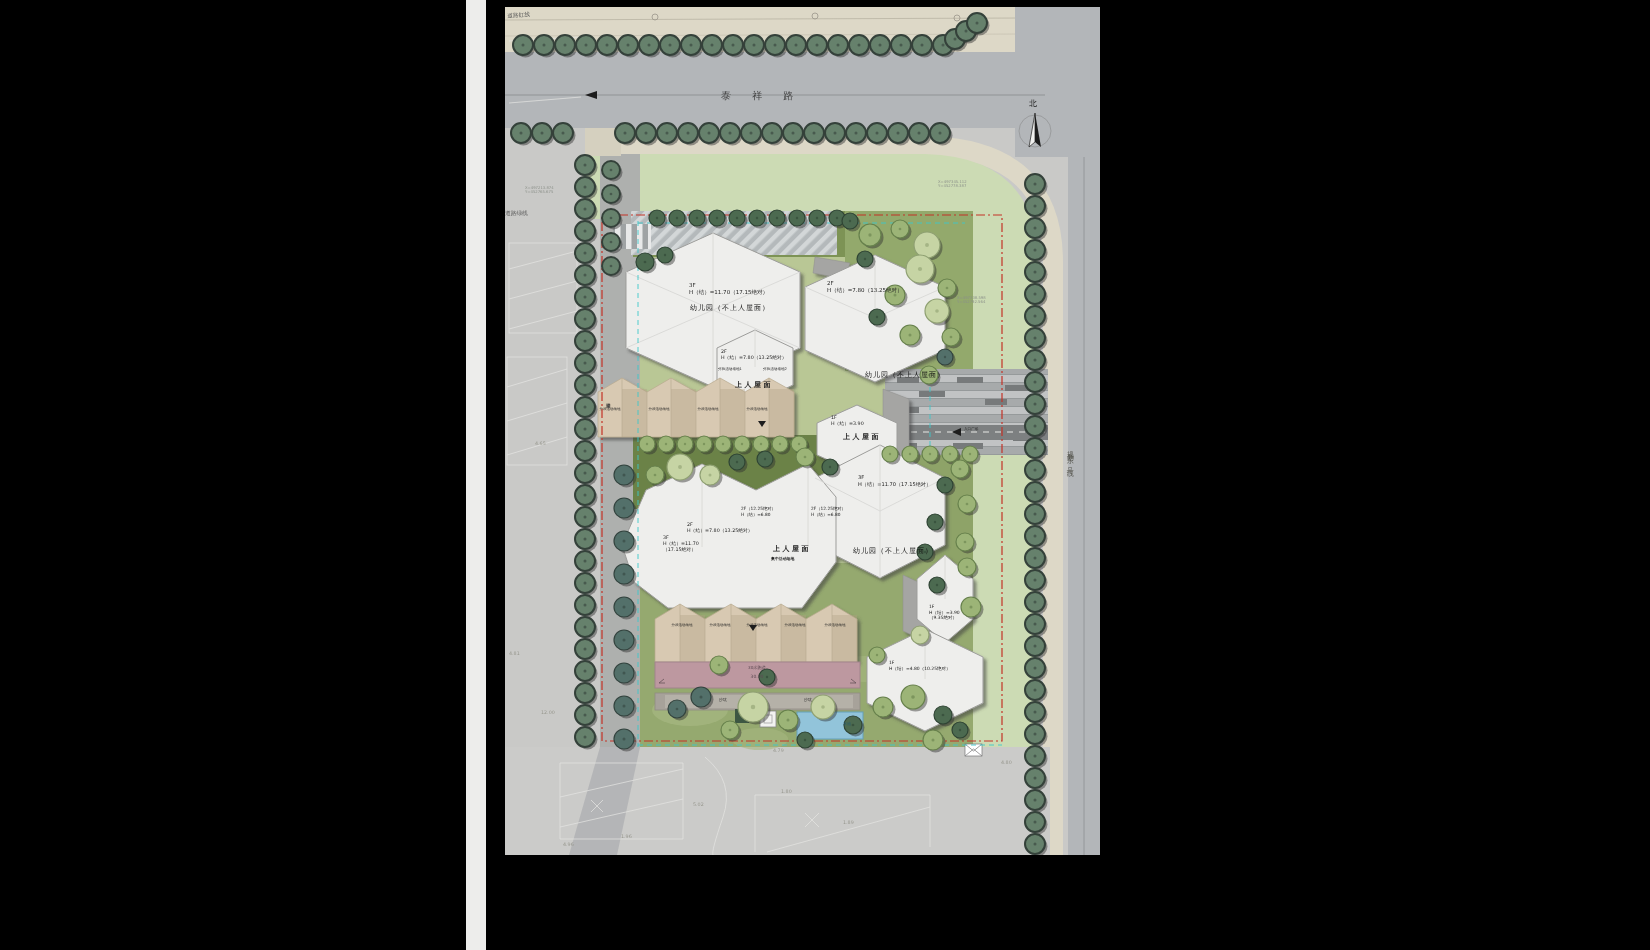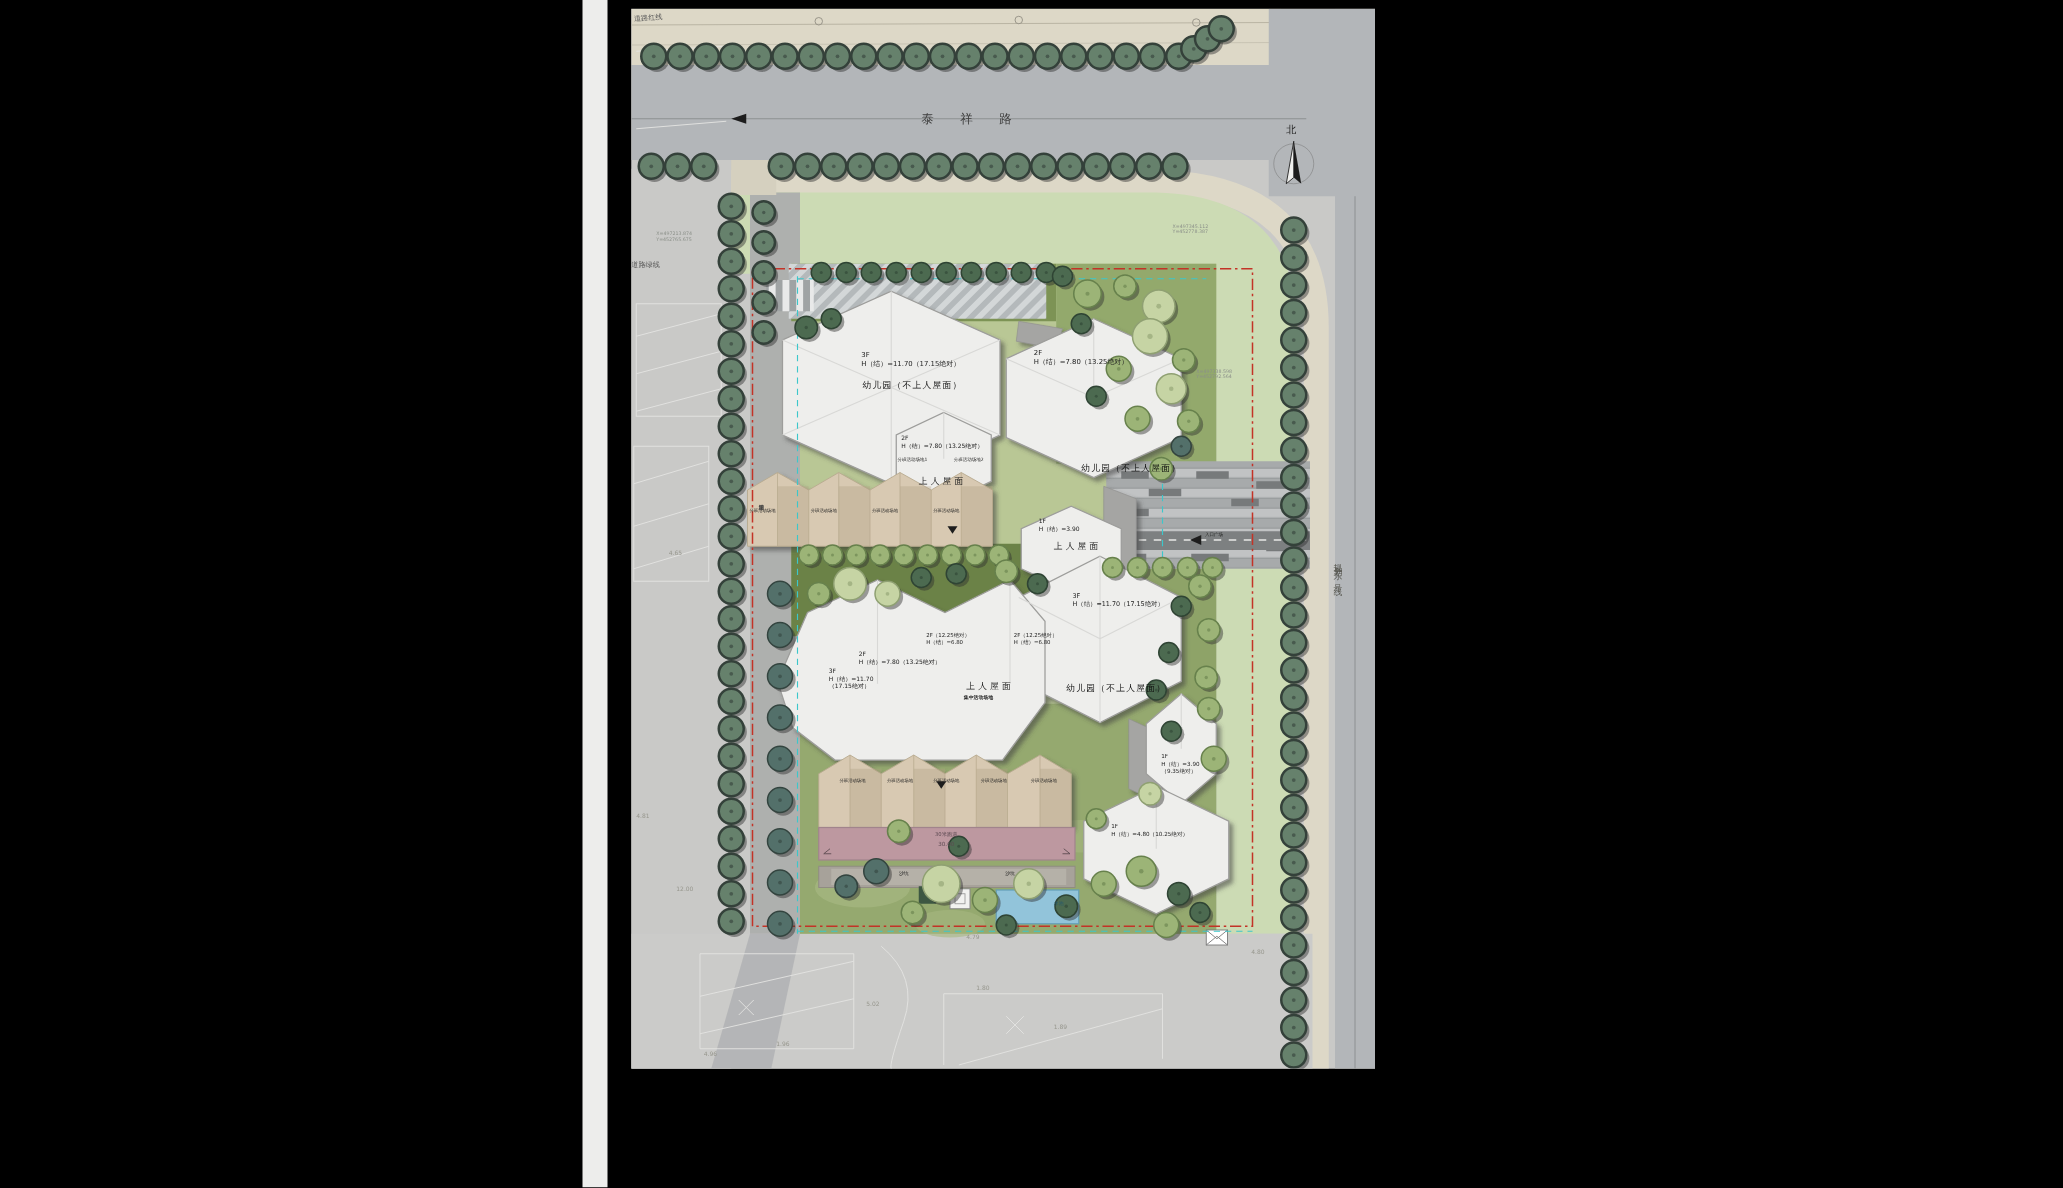--- a/index.html
+++ b/index.html
@@ -5,21 +5,21 @@
   html,body{margin:0;padding:0;background:#000;width:1650px;height:950px;overflow:hidden;
     font-family:"DejaVu Sans",sans-serif;}
   #stage{position:relative;width:1650px;height:950px;background:#000;}
   #edge-strip{position:absolute;left:466px;top:0;width:20px;height:950px;background:#ededeb;}
   #sheet{position:absolute;left:505px;top:7px;width:595px;height:848px;background:#c9c9c7;overflow:hidden;}
   #base-svg{position:absolute;left:0;top:0;}
   .lbl{position:absolute;font-family:"DejaVu Sans",sans-serif;font-size:6px;color:#222;
        white-space:nowrap;line-height:1.25;transform-origin:0 0;}
   .cc{transform-origin:50% 0;}
   .name{font-size:7px;letter-spacing:1px;color:#111;}
-  .roof{font-size:7px;letter-spacing:2.5px;color:#222;}
+  .roof{font-size:7px;letter-spacing:2.5px;color:#222;font-weight:bold;}
   .spot{color:#97978e;font-size:6px;}
   .coord{color:#8b9089;font-size:6px;line-height:1.2;}
   .road-name{font-size:10px;letter-spacing:9px;color:#3e3e3e;}
   .vert{writing-mode:vertical-rl;}
   .track-t{color:#5d4a52;}
   .pool-t{color:#23586e;}
 </style>
 </head>
 <body>
 
@@ -777,21 +777,21 @@
           <circle cx="372" cy="648" r="1.2" fill="#67814c" opacity="0.6"></circle>
           <circle cx="142.5" cy="257.5" r="9" fill="#2e2e2e" opacity="0.45"></circle>
           <circle cx="140" cy="255" r="9" fill="#4c6a50" stroke="#2f4434" stroke-width="1.2"></circle>
           <circle cx="140" cy="255" r="1.3499999999999999" fill="#2f4434" opacity="0.6"></circle>
           <circle cx="162.5" cy="250.5" r="8" fill="#2e2e2e" opacity="0.45"></circle>
           <circle cx="160" cy="248" r="8" fill="#4c6a50" stroke="#2f4434" stroke-width="1.2"></circle>
           <circle cx="160" cy="248" r="1.2" fill="#2f4434" opacity="0.6"></circle>
         </g>
     </svg>
 
-    <div class="lbl road-name" style="left:232px;top:83px">泰 祥 路</div>
+    <div class="lbl road-name" style="left:216px;top:83px">泰 祥 路</div>
     <div class="lbl" style="left:524px;top:92px;font-size:8px;color:#222">北</div>
     <div class="lbl" style="left:2px;top:5px;transform:rotate(-4deg) scale(.95);color:#555">道路红线</div>
     <div class="lbl" style="left:0px;top:202px;color:#555;transform:scale(.95)">道路绿线</div>
     <div class="lbl vert" style="left:560px;top:438px;font-size:7px;letter-spacing:3px;color:#56564f">规划东4号线</div>
 
     <div class="lbl coord" style="left:20px;top:178px;transform:scale(.63)">
       <div>X=497213.874</div>
         <div>Y=452765.675</div>
       </div>
     <div class="lbl coord" style="left:433px;top:172px;transform:scale(.63)">

